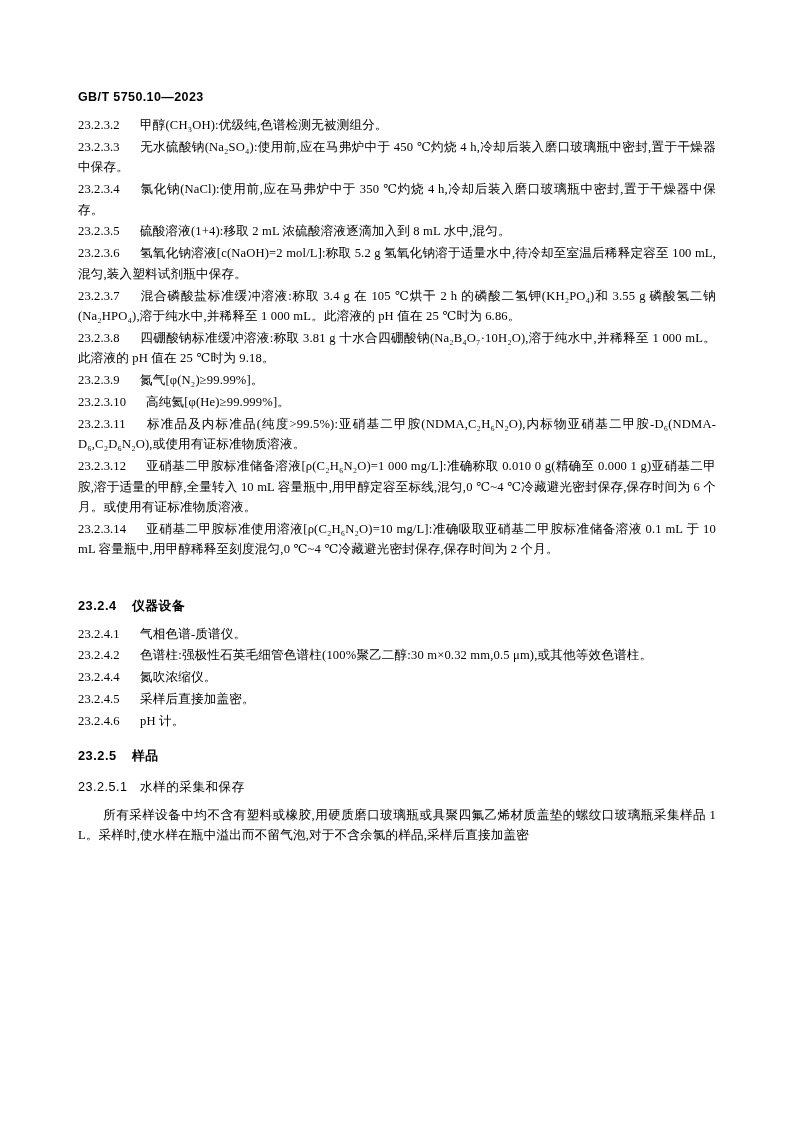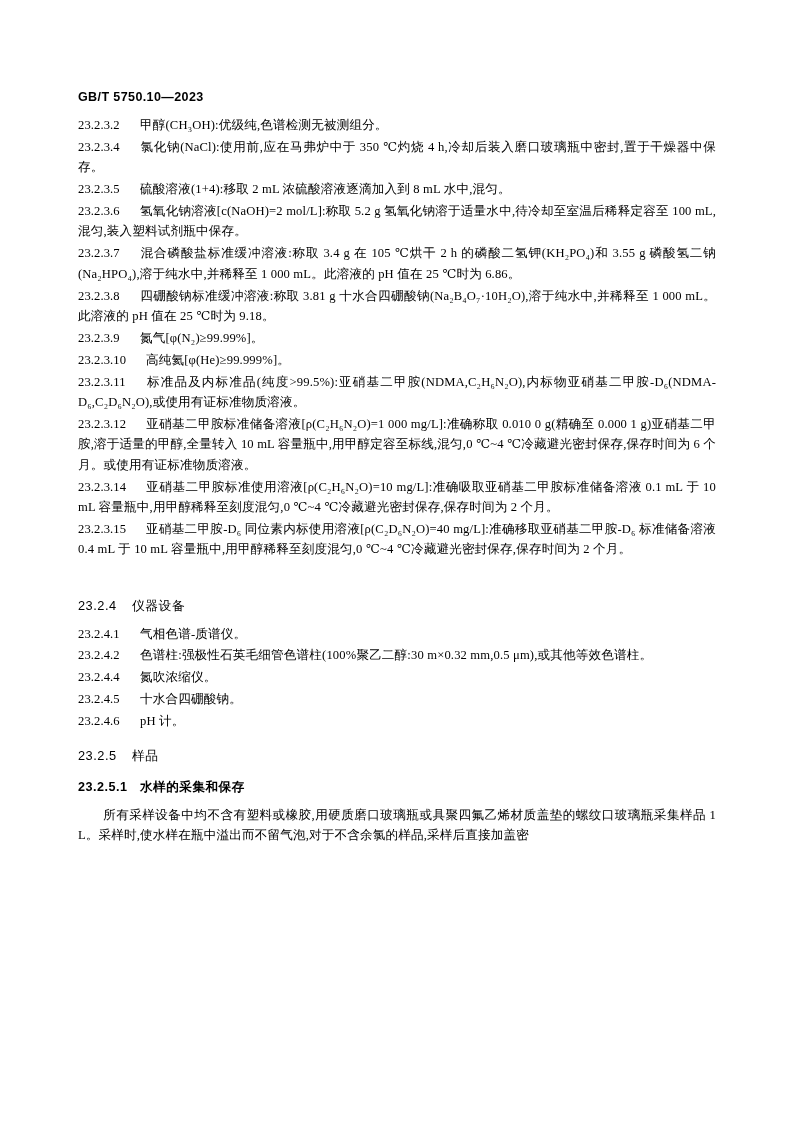--- a/index.html
+++ b/index.html
@@ -47,32 +47,32 @@
     letter-spacing: 0.1px;
   }
   .clause .num.wide {
     min-width: 68px;
   }
   .clause .txt {
     letter-spacing: 0.15px;
   }
   .section-title {
     font-size: 12.8px;
-    font-weight: normal;
+    font-weight: bold;
     margin: 16px 0 9px 0;
     letter-spacing: 0.5px;
     font-family: "Liberation Sans", sans-serif;
   }
   .section-title .num {
     display: inline-block;
     min-width: 54px;
   }
   .sub-title {
     font-size: 12.6px;
-    font-weight: bold;
+    font-weight: normal;
     margin: 14px 0 8px 0;
     letter-spacing: 0.5px;
     font-family: "Liberation Sans", sans-serif;
   }
   .sub-title .num {
     display: inline-block;
     min-width: 62px;
   }
   .para {
     font-size: 12.6px;
@@ -113,42 +113,42 @@
 <body>
 
 <div class="page">
 
   <div class="header">GB/T 5750.10—2023</div>
 
   <div class="body-area">
 
     <div>
       <p class="clause"><span class="num">23.2.3.2</span><span class="txt">甲醇(CH₃OH):优级纯,色谱检测无被测组分。</span></p>
+      <p class="clause"><span class="num">23.2.3.3</span><span class="txt">无水硫酸钠(Na₂SO₄):使用前,应在马弗炉中于 450 ℃灼烧 4 h,冷却后装入磨口玻璃瓶中密封,置于干燥器中保存。</span></p>
       <p class="clause"><span class="num">23.2.3.4</span><span class="txt">氯化钠(NaCl):使用前,应在马弗炉中于 350 ℃灼烧 4 h,冷却后装入磨口玻璃瓶中密封,置于干燥器中保存。</span></p>
       <p class="clause"><span class="num">23.2.3.5</span><span class="txt">硫酸溶液(1+4):移取 2 mL 浓硫酸溶液逐滴加入到 8 mL 水中,混匀。</span></p>
       <p class="clause"><span class="num">23.2.3.6</span><span class="txt">氢氧化钠溶液[c(NaOH)=2 mol/L]:称取 5.2 g 氢氧化钠溶于适量水中,待冷却至室温后稀释定容至 100 mL,混匀,装入塑料试剂瓶中保存。</span></p>
       <p class="clause"><span class="num">23.2.3.7</span><span class="txt">混合磷酸盐标准缓冲溶液:称取 3.4 g 在 105 ℃烘干 2 h 的磷酸二氢钾(KH₂PO₄)和 3.55 g 磷酸氢二钠(Na₂HPO₄),溶于纯水中,并稀释至 1 000 mL。此溶液的 pH 值在 25 ℃时为 6.86。</span></p>
       <p class="clause"><span class="num">23.2.3.8</span><span class="txt">四硼酸钠标准缓冲溶液:称取 3.81 g 十水合四硼酸钠(Na₂B₄O₇·10H₂O),溶于纯水中,并稀释至 1 000 mL。此溶液的 pH 值在 25 ℃时为 9.18。</span></p>
       <p class="clause"><span class="num">23.2.3.9</span><span class="txt">氮气[φ(N₂)≥99.99%]。</span></p>
       <p class="clause"><span class="num wide">23.2.3.10</span><span class="txt">高纯氦[φ(He)≥99.999%]。</span></p>
       <p class="clause"><span class="num wide">23.2.3.11</span><span class="txt">标准品及内标准品(纯度&gt;99.5%):亚硝基二甲胺(NDMA,C₂H₆N₂O),内标物亚硝基二甲胺-D₆(NDMA-D₆,C₂D₆N₂O),或使用有证标准物质溶液。</span></p>
       <p class="clause"><span class="num wide">23.2.3.12</span><span class="txt">亚硝基二甲胺标准储备溶液[ρ(C₂H₆N₂O)=1 000 mg/L]:准确称取 0.010 0 g(精确至 0.000 1 g)亚硝基二甲胺,溶于适量的甲醇,全量转入 10 mL 容量瓶中,用甲醇定容至标线,混匀,0 ℃~4 ℃冷藏避光密封保存,保存时间为 6 个月。或使用有证标准物质溶液。</span></p>
       <p class="clause"><span class="num wide">23.2.3.14</span><span class="txt">亚硝基二甲胺标准使用溶液[ρ(C₂H₆N₂O)=10 mg/L]:准确吸取亚硝基二甲胺标准储备溶液 0.1 mL 于 10 mL 容量瓶中,用甲醇稀释至刻度混匀,0 ℃~4 ℃冷藏避光密封保存,保存时间为 2 个月。</span></p>
-      <p class="clause"><span class="num wide">23.2.3.15</span><span class="txt">亚硝基二甲胺-D₆ 同位素内标使用溶液[ρ(C₂D₆N₂O)=40 mg/L]:准确移取亚硝基二甲胺-D₆ 标准储备溶液 0.4 mL 于 10 mL 容量瓶中,用甲醇稀释至刻度混匀,0 ℃~4 ℃冷藏避光密封保存,保存时间为 2 个月。</span></p>
       <p class="clause"><span class="num wide"></span><span class="txt"></span></p>
     </div>
 
     <div class="section-title">
       <span class="num">23.2.4</span><span>仪器设备</span>
     </div>
     <div>
       <p class="clause"><span class="num">23.2.4.1</span><span class="txt">气相色谱-质谱仪。</span></p>
       <p class="clause"><span class="num">23.2.4.2</span><span class="txt">色谱柱:强极性石英毛细管色谱柱(100%聚乙二醇:30 m×0.32 mm,0.5 μm),或其他等效色谱柱。</span></p>
       <p class="clause"><span class="num">23.2.4.4</span><span class="txt">氮吹浓缩仪。</span></p>
-      <p class="clause"><span class="num">23.2.4.5</span><span class="txt">十水合四硼酸钠。</span></p>
+      <p class="clause"><span class="num">23.2.4.5</span><span class="txt">采样后直接加盖密。</span></p>
       <p class="clause"><span class="num">23.2.4.6</span><span class="txt">pH 计。</span></p>
     </div>
 
     <div class="section-title">
       <span class="num">23.2.5</span><span>样品</span>
     </div>
     <div class="sub-title">
       <span class="num">23.2.5.1</span><span>水样的采集和保存</span>
     </div>
     <p class="para">所有采样设备中均不含有塑料或橡胶,用硬质磨口玻璃瓶或具聚四氟乙烯材质盖垫的螺纹口玻璃瓶采集样品 1 L。采样时,使水样在瓶中溢出而不留气泡,对于不含余氯的样品,采样后直接加盖密</p>

